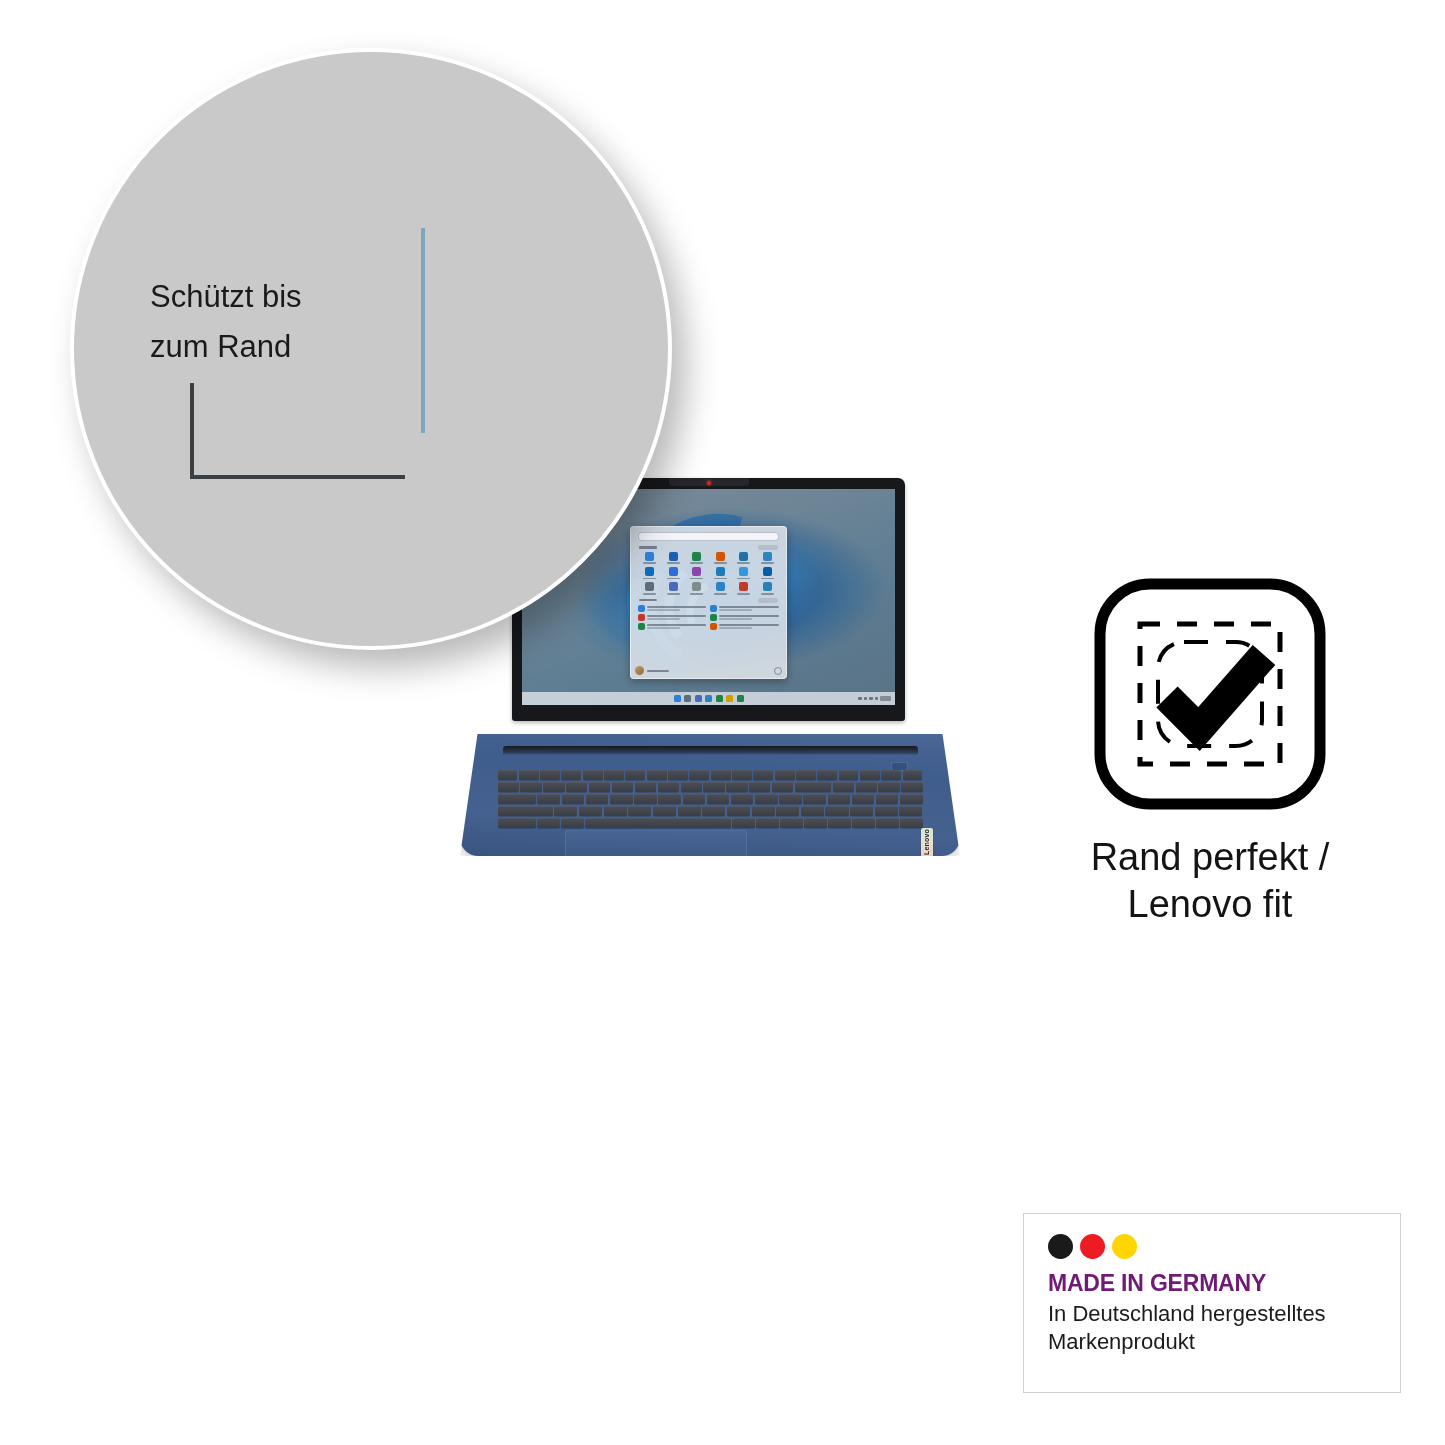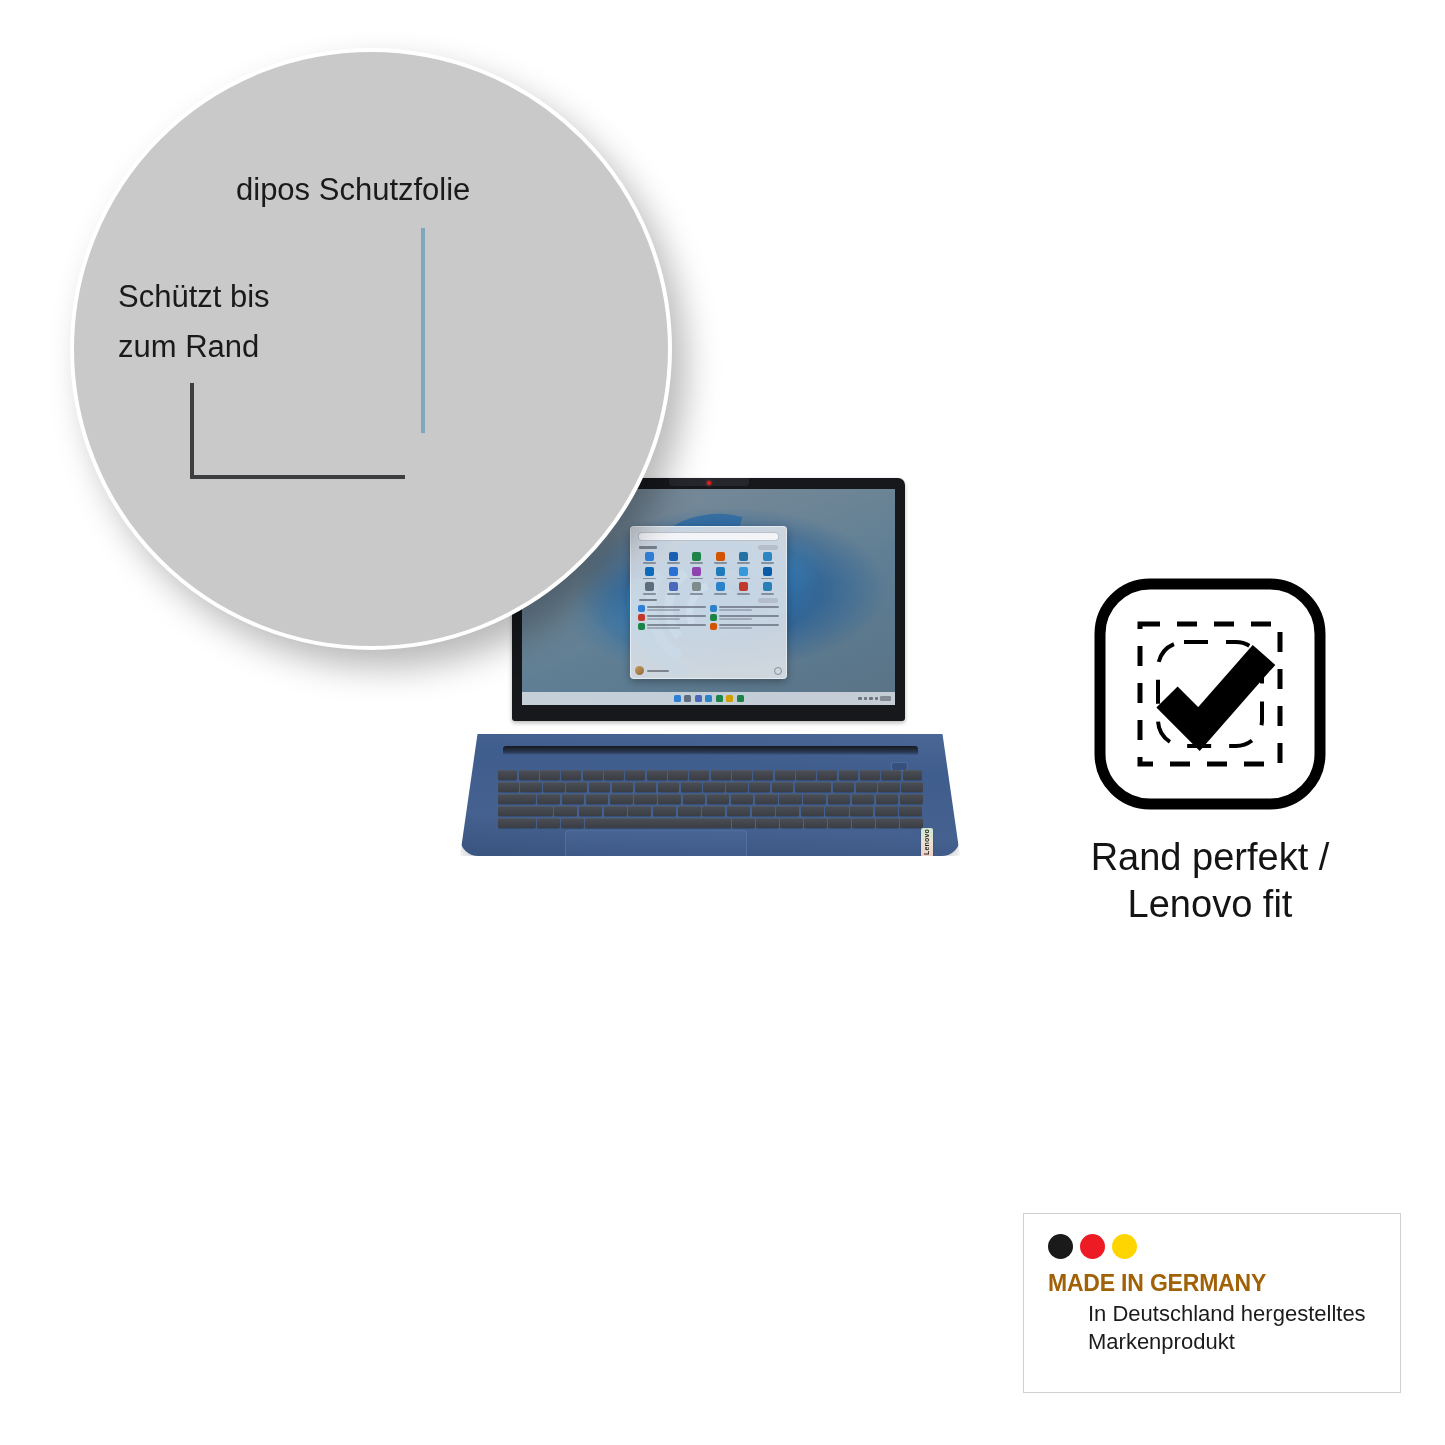--- a/index.html
+++ b/index.html
@@ -43,21 +43,21 @@
   }
   #magnifier-sub {
     position: absolute;
     left: 118px;
     top: 272px;
     font-size: 31px;
     color: #1a1a1a;
     line-height: 1.62;
     z-index: 32;
   }
-  #magnifier-sub span { display: block; }
+  #magnifier-sub span { display: block; margin-left: 32px; }
 
   .blue-line {
     position: absolute;
     left: 421px;
     top: 228px;
     width: 4px;
     height: 205px;
     background: #7ea7be;
     z-index: 32;
   }
@@ -334,30 +334,30 @@
     background: #ffffff;
     box-sizing: border-box;
     padding: 20px 24px;
     z-index: 20;
   }
   .flag-dots { display: flex; gap: 7px; margin-bottom: 11px; }
   .flag-dots i { display: block; width: 25px; height: 25px; border-radius: 50%; }
   .g-title {
     font-size: 23px;
     font-weight: bold;
-    color: #a16207;
+    color: #701a75;
     letter-spacing: -0.2px;
     margin-bottom: 3px;
   }
   .g-sub {
     font-size: 22px;
     color: #1b1b1b;
     line-height: 1.28;
   }
-  .g-sub span { display: block; margin-left: 40px; }
+  .g-sub span { display: block; }
 </style>
 </head>
 <body>
 
 <div id="stage">
 
   <div id="laptop">
 
     <div class="lid">
       <div class="notch">
@@ -625,21 +625,20 @@
           </div>
         <div class="touchpad"></div>
         <div class="lenovo-badge">
           <span>Lenovo</span>
         </div>
       </div>
     </div>
   </div>
 
   <div id="magnifier"></div>
-  <div id="magnifier-title">dipos Schutzfolie</div>
   <div id="magnifier-sub">
     <span>Schützt bis</span>
     <span>zum Rand</span>
   </div>
   <div class="blue-line"></div>
   <div class="corner-v"></div>
   <div class="corner-h"></div>
 
   <div id="fit-block">
     <svg class="fit-icon" width="232" height="232" viewBox="0 0 232 232">

